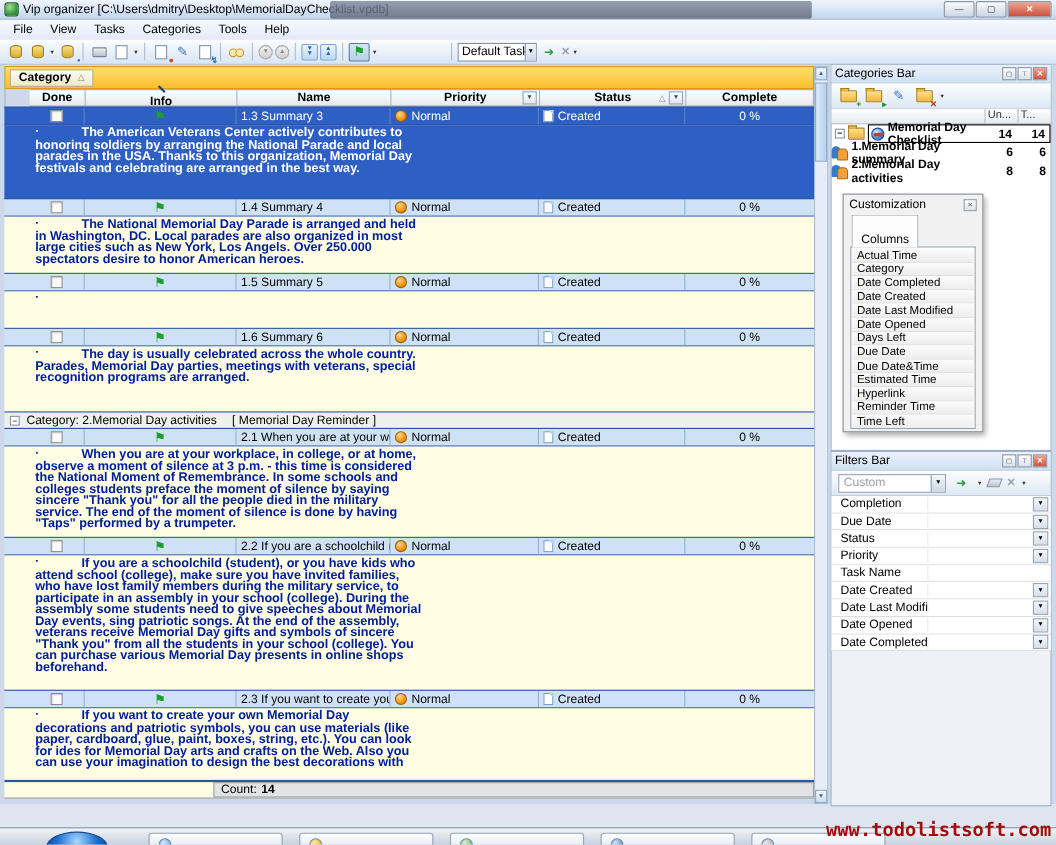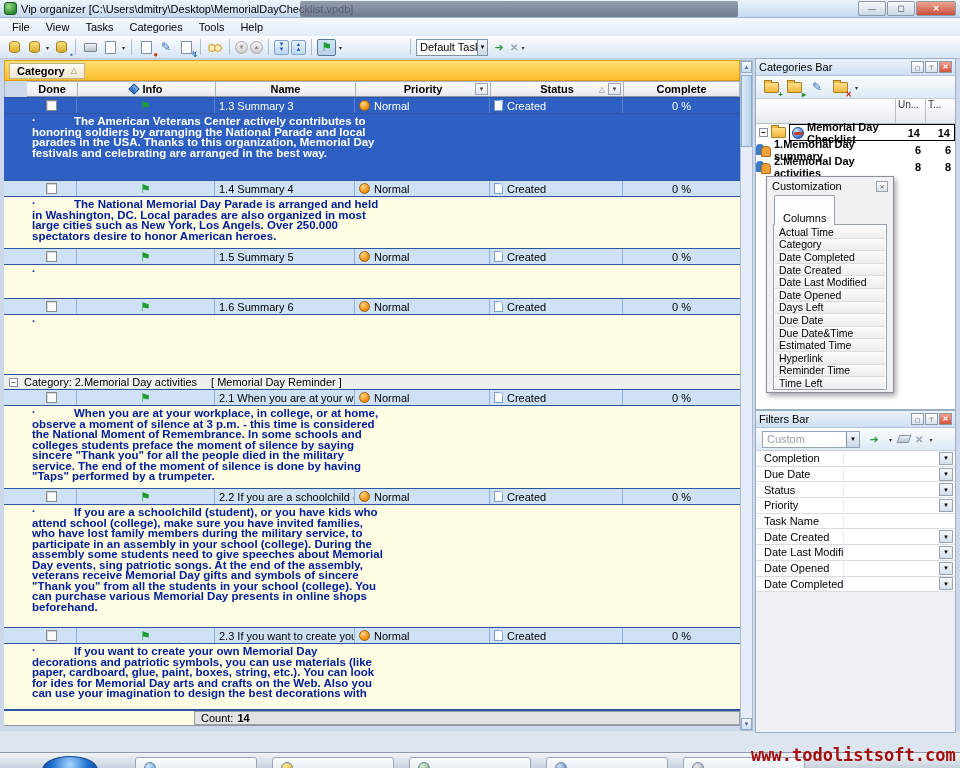--- a/index.html
+++ b/index.html
@@ -61,21 +61,21 @@
     display:flex; align-items:center; padding-left:4px; }
   .bandbtn { height:16px; background:linear-gradient(#fdfcf6,#eee8d0); border:1px solid #bdb38e;
     display:flex; align-items:center; gap:6px; padding:0 7px; font-weight:bold; }
   .tri { font-size:8px; color:#8a8668; font-weight:normal; }
 
   .ghead { position:absolute; left:4px; top:81px; width:736px; height:16px; display:flex;
     border-left:1px solid #a8b2be; }
   .hcell { background:linear-gradient(#ffffff,#e5e8ec); border-right:1px solid #a8b2be;
     border-top:1px solid #a8b2be; border-bottom:1px solid #8e99a5;
     display:flex; align-items:center; justify-content:center; font-weight:bold; gap:4px; position:relative; }
-  .c-done{ width:51px;margin-left:22px; } .c-info{ width:138px; } .c-name{ width:140px; }
+  .c-done{ width:51px;margin-left:22px; } .c-info{ width:138px;flex-direction:column; } .c-name{ width:140px; }
   .c-prio{ width:135px; } .c-status{ width:133px; } .c-comp{ flex:1; }
   .diamond { width:8px; height:8px; transform:rotate(45deg);
     background:linear-gradient(#7db3f0,#1d5fc0); border:1px solid #14408a; }
   .hdd { position:absolute; right:2px; top:1px; width:13px; height:12px; border:1px solid #96a4b4;
     background:linear-gradient(#fff,#dfe5ec); font-size:6px; color:#444;
     display:flex; align-items:center; justify-content:center; }
   .hsort { position:absolute; right:18px; font-size:8px; color:#8a8f96; font-weight:normal; }
 
   .rows { position:absolute; left:4px; top:97px; width:736px; }
   .trow { display:flex; height:17px; background:#cfe2f5; border-bottom:1px solid #2d55a5; border-top:1px solid #2d55a5; margin-top:-1px; }
@@ -124,21 +124,21 @@
   .capbtn.close { background:linear-gradient(#f2a18c,#d0523c); color:#fff; font-weight:bold; font-size:7px; }
   .ptool { height:23px; background:linear-gradient(#fbfdfe,#dde9f5); border-bottom:1px solid #c2cedc;
     display:flex; align-items:center; gap:5px; padding-left:6px; }
   .fold { width:15px; height:11px; background:linear-gradient(#ffe08a,#f0b73e); border:1px solid #a87f22; position:relative; border-radius:1px; flex:none; }
   .fold::before { content:""; position:absolute; left:-1px; top:-3px; width:6px; height:2px;
     background:#f0b73e; border:1px solid #a87f22; border-bottom:none; }
   .mini { position:absolute; right:-3px; bottom:-3px; font-size:8px; font-weight:bold; }
   .plus { color:#1f8f2a; } .redx { color:#c02818; }
 
   .cats { position:absolute; left:0; top:0; right:0; height:352px; background:#fff; border:1px solid #99aec7; }
-  .thead { height:25px; display:flex; background:linear-gradient(#fff,#e7eaee); border-bottom:1px solid #b6bec8; font-size:10px; color:#333;padding-left:28px; }
+  .thead { height:14px; display:flex; background:linear-gradient(#fff,#e7eaee); border-bottom:1px solid #b6bec8; font-size:10px; color:#333;padding-left:28px; }
   .thead .sp { flex:1; }
   .thead .tu,.thead .tt { width:30px; border-left:1px solid #b6bec8; padding-left:2px; overflow:hidden; white-space:nowrap; }
   .tnode { height:17px; display:flex; align-items:center; font-weight:bold; gap:3px; }
   .tnode .exp { margin-left:3px; }
   .tsel { flex:1; display:flex; align-items:center; gap:3px; border:1px solid #000; height:17px; padding-left:2px; }
   .tv { width:27px; text-align:right; padding-right:4px; flex:none; }
   .globe { width:12px; height:12px; border-radius:50%; flex:none;
     background:radial-gradient(circle at 35% 30%, #d6ebff, #2f6fd0 75%); border:1px solid #1d4a9a; position:relative; }
   .globe::after { content:""; position:absolute; left:1px; top:4px; width:9px; height:3px; background:#c43c28; border-radius:2px; }
   .ppl { width:15px; height:12px; position:relative; flex:none; }
@@ -412,20 +412,21 @@
       <div class="cell c-status">
           <span class="docic"></span>
           <span>Created</span>
         </div>
       <div class="cell c-comp cen">
           <span>0 %</span>
         </div>
     </div>
     <div class="drow" style="height:60px">
       <span class="bullet">·</span>
+      <p>The day is usually celebrated across the whole country. Parades, Memorial Day parties, meetings with veterans, special recognition programs are arranged.</p>
     </div>
 
     <div class="grow">
       <span class="exp">−</span>
       <span>Category: 2.Memorial Day activities</span>
       <span class="gsuffix">[ Memorial Day Reminder ]</span>
     </div>
 
     <div class="trow">
       <div class="cell c-done cen">

